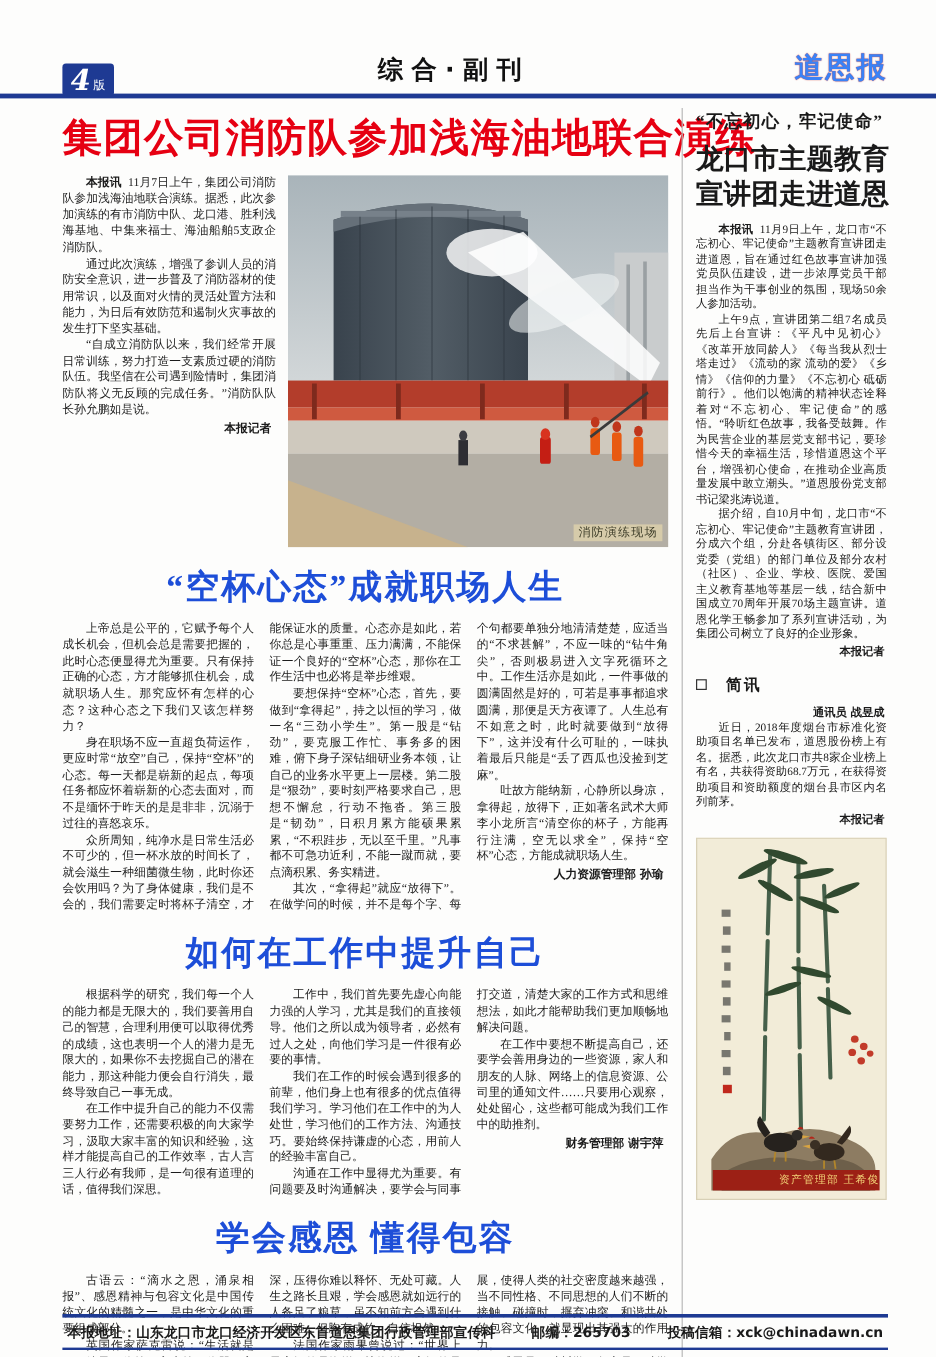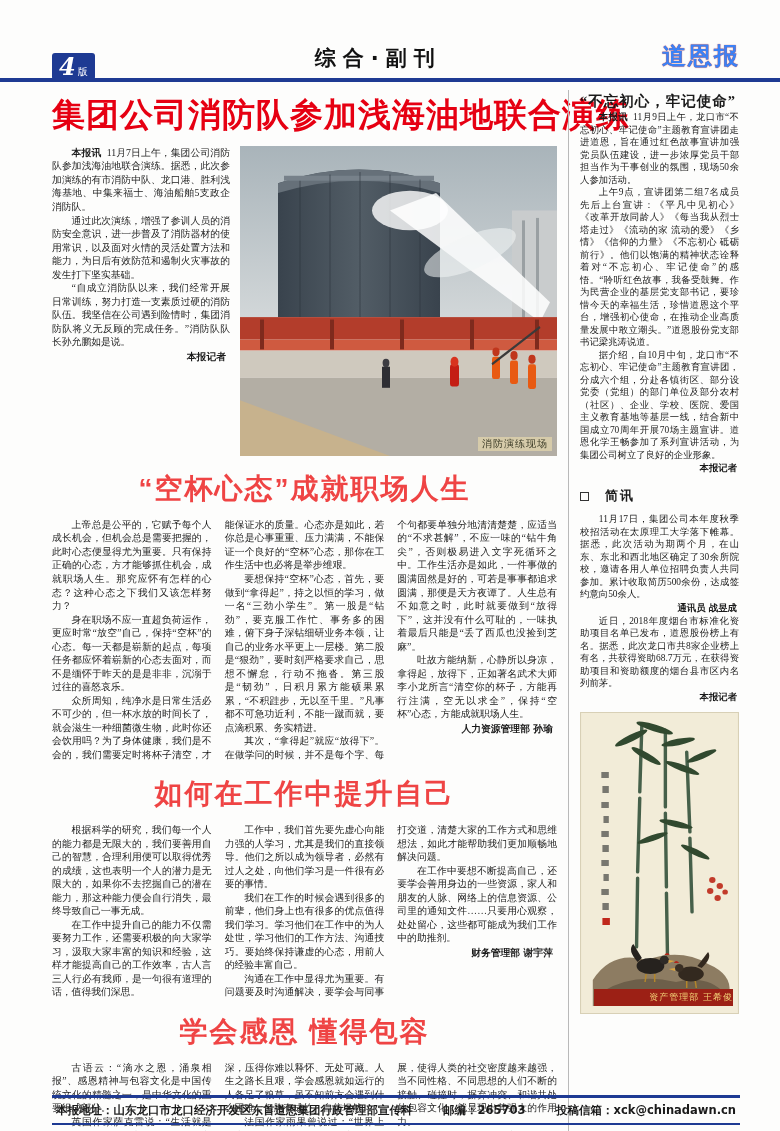--- a/index.html
+++ b/index.html
@@ -22,22 +22,22 @@
 
   
   .main { display:flex; padding:8px 40px 0 52px; }
   .left-region { width:505px; }
   .right-col { width:171px; margin-left:11px; padding-left:11px; border-left:1px solid #b9b9b9; }
 
   
   .headline { color:#e60012; font-family:"DejaVu Sans","Liberation Sans",sans-serif;
               font-weight:900; font-size:33px; text-align:center; letter-spacing:1px;
               line-height:1.15; margin:6px 0 12px 0; white-space:nowrap; }
-  .sec-title { font-family:Liberation Sans, sans-serif; font-weight:900;
-               color:#ef4444; font-size:28px; text-align:center; letter-spacing:2px;
+  .sec-title { font-family:Liberation Serif, serif; font-weight:900;
+               color:#1d4ed8; font-size:28px; text-align:center; letter-spacing:2px;
                margin:14px 0 10px 0; white-space:nowrap; }
 
   
   .para { font-size:9.8px; line-height:1.38; text-align:justify; text-justify:inter-character;
           word-break:break-all; text-indent:2em; color:#1c1c1c; }
   .lead { font-family:"DejaVu Sans",sans-serif; font-weight:bold; margin-right:.55em; }
   .byline { font-family:"DejaVu Sans",sans-serif; font-weight:bold; font-size:9.8px;
             text-align:right; padding-right:4px; margin-top:2px; }
 
   
@@ -202,30 +202,33 @@
         <p class="para">英国作家萨克雷说：“生活就是一面镜子，你笑，它也笑；你哭，它也哭。”你感恩社会，社会将转赠你浓浓的爱意；你感恩生活，生活将赐予你灿烂的阳光；你感恩工作，工作将回馈你丰富的报酬。而你不感恩，只知一味地怨天尤人，社会的冷漠、生活的艰辛、工作的压力只会越积越深，压得你难以释怀、无处可藏。人生之路长且艰，学会感恩就如远行的人备足了粮草，虽不知前方会遇到什么困难，但胸有成竹、自信坦然。</p>
         <p class="para">法国作家雨果曾说过：“世界上最宽阔的是海洋，比海洋更宽阔的是天空，比天空更宽阔的是人的胸怀。”你包容他人无意的过失，会得到他人感激的眼神；你包容别人无理的吵闹，会还自己一片宁静的心灵；你包容世间的诸多不公平，会让自己保持奋斗的心态。当前社会的快速发展，使得人类的社交密度越来越强，当不同性格、不同思想的人们不断的接触、碰撞时，摒弃冲突、和谐共处的包容文化，就显现出其强大的作用力。</p>
         <p class="para">感恩是一种哲学、包容是一种学问。大到国与国的交流，小到家人、同事之间的相处，都需要我们秉承感恩与包容的心态，让正能量的阳光照亮每个人的心底。</p>
 
       </div>
     </div>
 
     <div class="right-col">
 
       <div class="kicker">“不忘初心，牢记使命”</div>
+      <div class="r-title">
+        <div>龙口市主题教育</div>
+        <div>宣讲团走进道恩</div>
+      </div>
       <p class="r-para"><b class="lead">本报讯</b><span>11月9日上午，龙口市“不忘初心、牢记使命”主题教育宣讲团走进道恩，旨在通过红色故事宣讲加强党员队伍建设，进一步浓厚党员干部担当作为干事创业的氛围，现场50余人参加活动。</span></p>
       <p class="r-para">上午9点，宣讲团第二组7名成员先后上台宣讲：《平凡中见初心》《改革开放同龄人》《每当我从烈士塔走过》《流动的家 流动的爱》《乡情》《信仰的力量》《不忘初心 砥砺前行》。他们以饱满的精神状态诠释着对“不忘初心、牢记使命”的感悟。“聆听红色故事，我备受鼓舞。作为民营企业的基层党支部书记，要珍惜今天的幸福生活，珍惜道恩这个平台，增强初心使命，在推动企业高质量发展中敢立潮头。”道恩股份党支部书记梁兆涛说道。</p>
       <p class="r-para">据介绍，自10月中旬，龙口市“不忘初心、牢记使命”主题教育宣讲团，分成六个组，分赴各镇街区、部分设党委（党组）的部门单位及部分农村（社区）、企业、学校、医院、爱国主义教育基地等基层一线，结合新中国成立70周年开展70场主题宣讲。道恩化学王畅参加了系列宣讲活动，为集团公司树立了良好的企业形象。</p>
       <p class="r-byline">本报记者</p>
 
       <div class="briefs-hdr">
         <span class="sq"></span>
         <span class="t">简讯</span>
       </div>
-      <p class="r-para">11月17日，集团公司本年度秋季校招活动在太原理工大学落下帷幕。据悉，此次活动为期两个月，在山东、东北和西北地区确定了30余所院校，邀请各用人单位招聘负责人共同参加。累计收取简历500余份，达成签约意向50余人。</p>
       <p class="r-byline">通讯员 战昱成</p>
       <p class="r-para">近日，2018年度烟台市标准化资助项目名单已发布，道恩股份榜上有名。据悉，此次龙口市共8家企业榜上有名，共获得资助68.7万元，在获得资助项目和资助额度的烟台县市区内名列前茅。</p>
       <p class="r-byline">本报记者</p>
 
       <div class="painting">
         <svg viewBox="0 0 149 302" preserveAspectRatio="none">
           <rect x="0" y="0" width="149" height="302" fill="#f2ecd8"></rect>
           <rect x="0.5" y="0.5" width="148" height="301" fill="none" stroke="#d8d0b6" stroke-width="1"></rect>
 
           <g stroke="#46604a" stroke-width="3.2" stroke-linecap="round">

